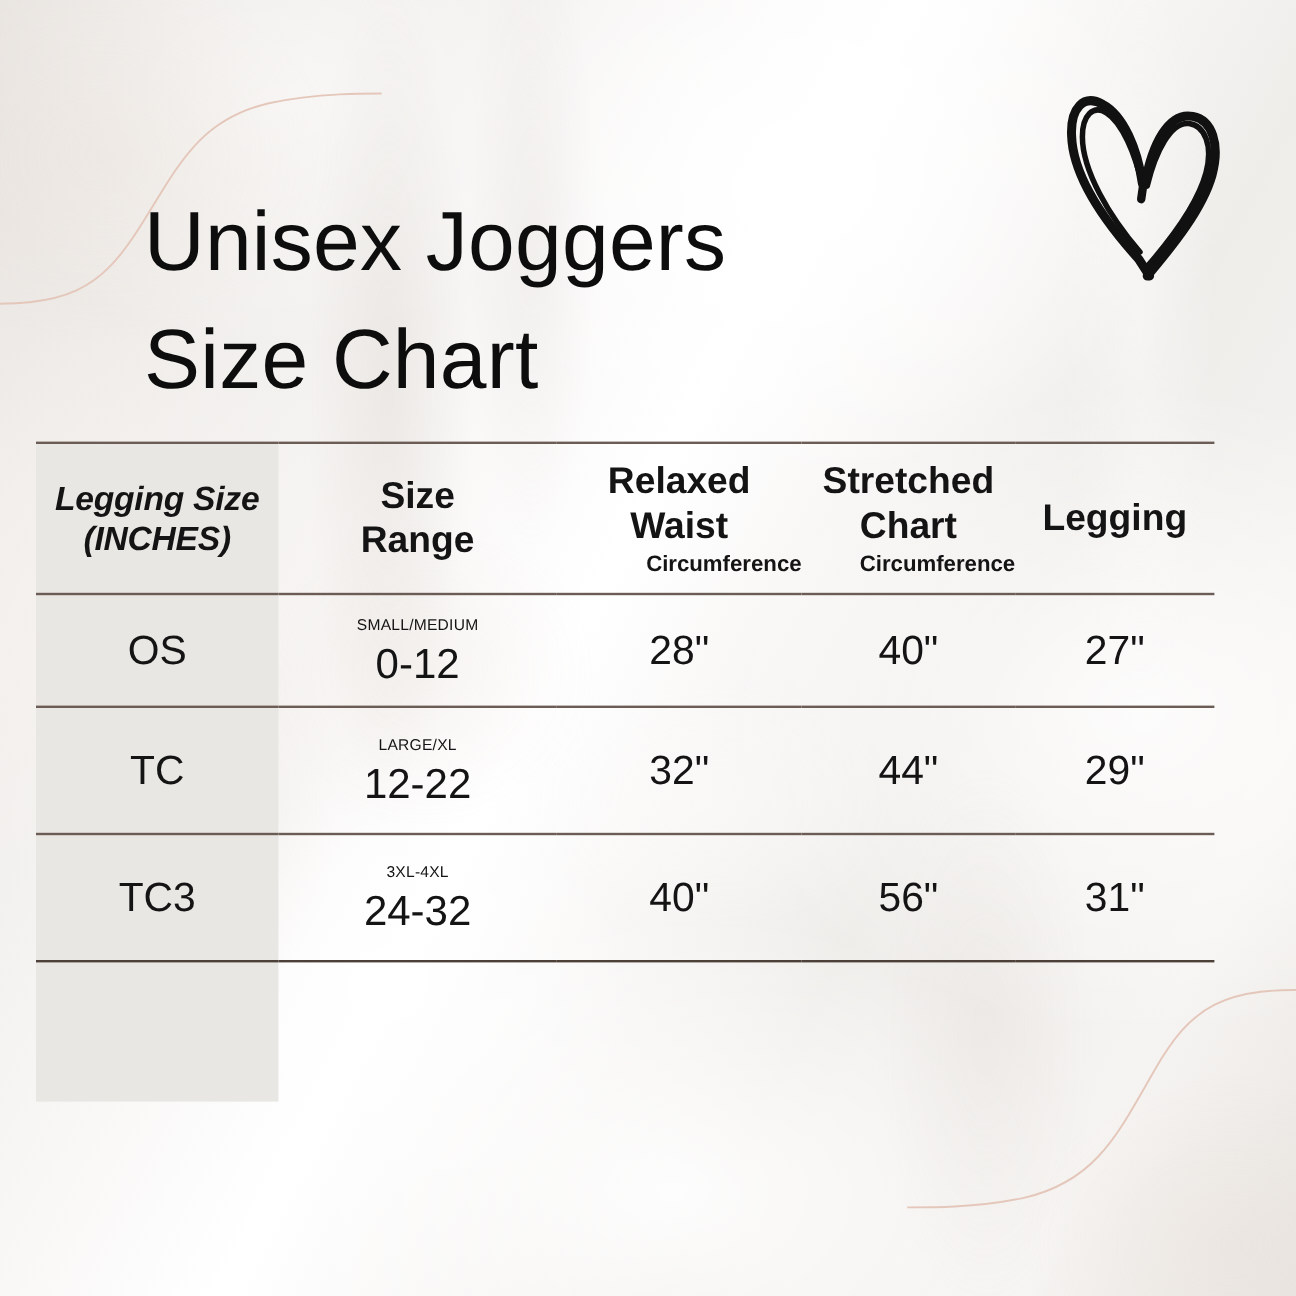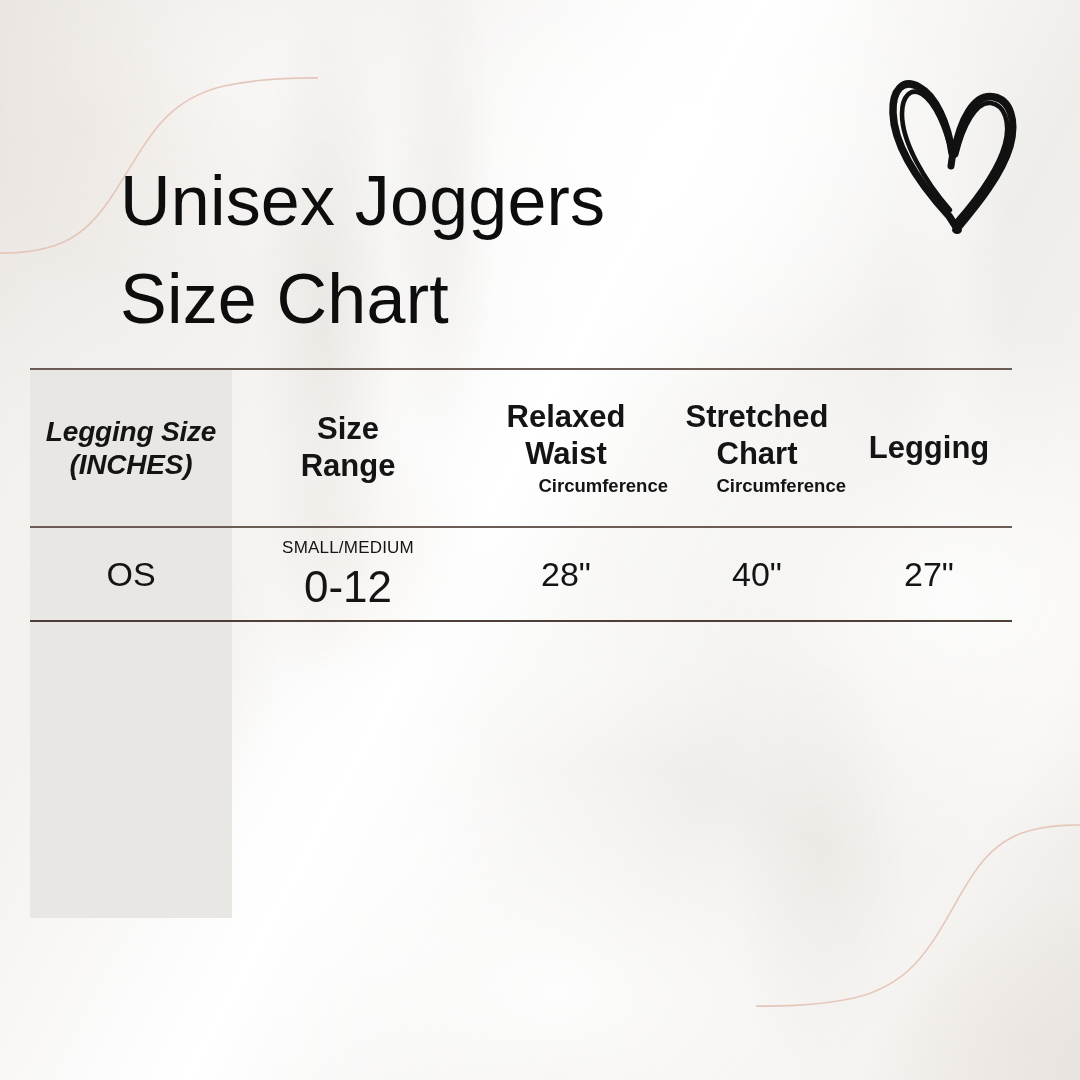--- a/index.html
+++ b/index.html
@@ -102,21 +102,21 @@
     width: 982px;
     border-collapse: collapse;
     table-layout: fixed;
   }
   col.c-size   { width: 202px; }
   col.c-range  { width: 232px; }
   col.c-relax  { width: 204px; }
   col.c-stretch{ width: 178px; }
   col.c-inseam { width: 166px; }
 
-  thead tr { height: 158px; }
+  thead tr { height: 126px; }
   tbody tr { height: 106px; }
   tbody tr.r1 { height: 94px; }
 
   th, td {
     text-align: center;
     vertical-align: middle;
     color: #141414;
     padding: 0;
   }
   thead th {
@@ -143,28 +143,28 @@
   tbody td {
     border-bottom: 2.2px solid #6b5d55;
     font-weight: 300;
     font-size: 34px;
   }
   tbody tr:last-child td { border-bottom: 2.6px solid #4d4039; }
 
   td.range-cell { line-height: 1.0; }
   td.range-cell .rng-label {
     display: block;
-    font-size: 17px;
+    font-size: 13px;
     font-weight: 300;
     letter-spacing: .2px;
     margin-bottom: 9px;
   }
   td.range-cell .rng-value {
     display: block;
-    font-size: 44px;
+    font-size: 35px;
     font-weight: 300;
   }
 </style>
 </head>
 <body>
 
 <div id="canvas">
 
   <div class="tex" id="tex-base"></div>
   <div class="tex" id="tex-folds"></div>
@@ -221,16 +221,36 @@
         <tr class="r1">
           <td>OS</td>
           <td class="range-cell">
             <span class="rng-label">SMALL/MEDIUM</span>
             <span class="rng-value">0-12</span>
           </td>
           <td>28"</td>
           <td>40"</td>
           <td>27"</td>
         </tr>
+        <tr>
+          <td>TC</td>
+          <td class="range-cell">
+            <span class="rng-label">LARGE/XL</span>
+            <span class="rng-value">12-22</span>
+          </td>
+          <td>32"</td>
+          <td>44"</td>
+          <td>29"</td>
+        </tr>
+        <tr>
+          <td>TC3</td>
+          <td class="range-cell">
+            <span class="rng-label">3XL-4XL</span>
+            <span class="rng-value">24-32</span>
+          </td>
+          <td>40"</td>
+          <td>56"</td>
+          <td>31"</td>
+        </tr>
       </tbody>
     </table>
   </div>
 </div>
 
 </body></html>

